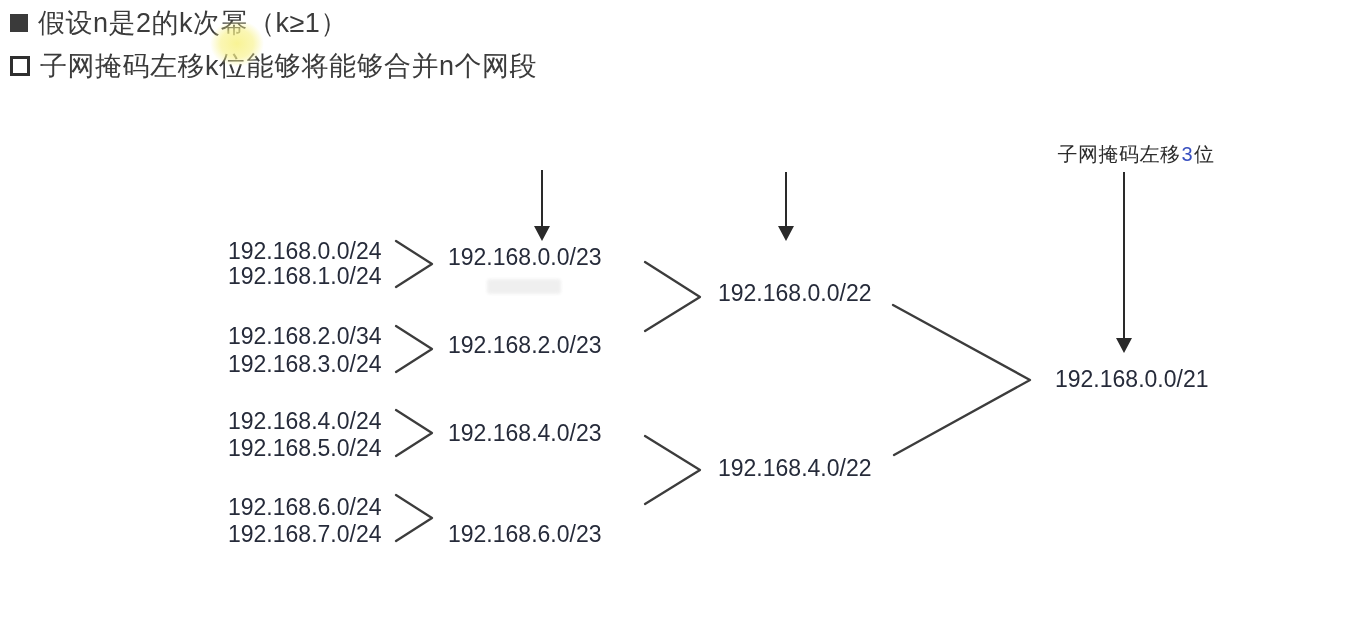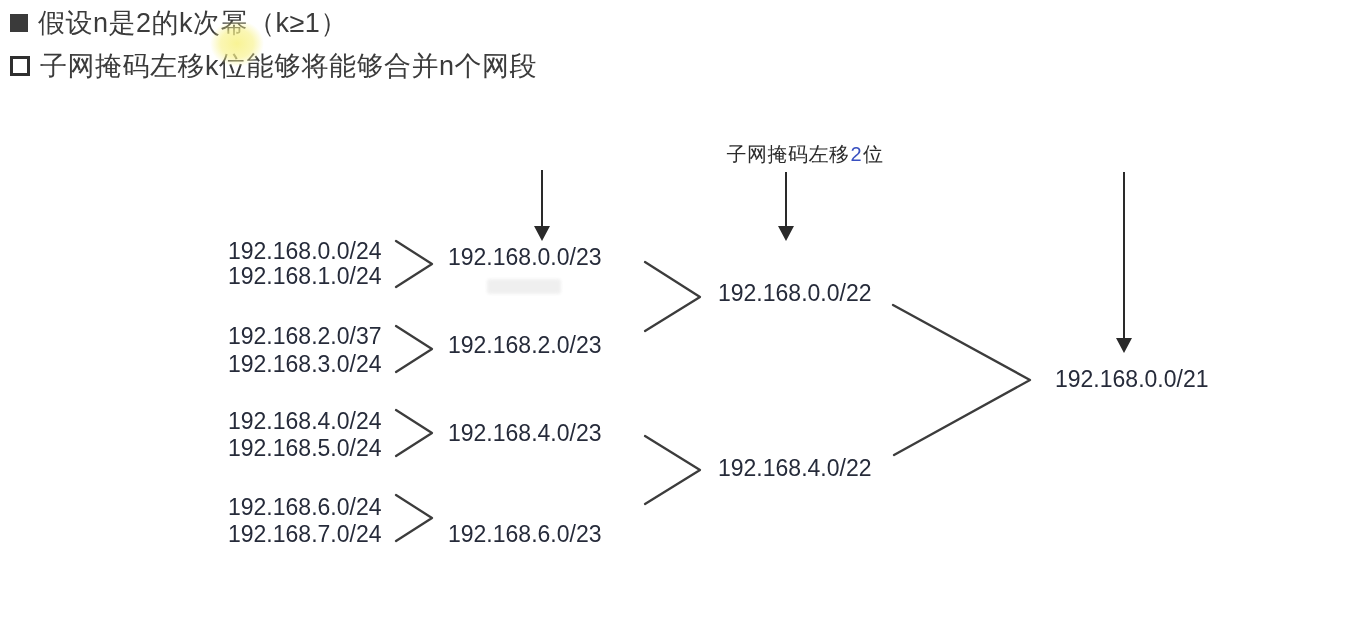--- a/index.html
+++ b/index.html
@@ -102,27 +102,27 @@
   </div>
   <div class="bullet-line l2">
     <span class="sq hollow"></span>
     <span>子网掩码左移k位能够将能够合并n个网段</span>
   </div>
 
   <div class="highlight-dot"></div>
 
   <div class="smudge"></div>
 
-  <div class="hdr" style="left:705px;">
-    <span>子网掩码左移</span><span class="num">2</span><span>位</span>
+  <div class="hdr" style="left:1036px;">
+    <span>子网掩码左移</span><span class="num">3</span><span>位</span>
   </div>
 
   <div class="ip" style="left:228px; top:240px;">192.168.0.0/24</div>
   <div class="ip" style="left:228px; top:265px;">192.168.1.0/24</div>
-  <div class="ip" style="left:228px; top:325px;">192.168.2.0/37</div>
+  <div class="ip" style="left:228px; top:325px;">192.168.2.0/34</div>
   <div class="ip" style="left:228px; top:353px;">192.168.3.0/24</div>
   <div class="ip" style="left:228px; top:410px;">192.168.4.0/24</div>
   <div class="ip" style="left:228px; top:437px;">192.168.5.0/24</div>
   <div class="ip" style="left:228px; top:496px;">192.168.6.0/24</div>
   <div class="ip" style="left:228px; top:523px;">192.168.7.0/24</div>
 
   <div class="ip" style="left:448px; top:246px;">192.168.0.0/23</div>
   <div class="ip" style="left:448px; top:334px;">192.168.2.0/23</div>
   <div class="ip" style="left:448px; top:422px;">192.168.4.0/23</div>
   <div class="ip" style="left:448px; top:507px;margin-top:16px;">192.168.6.0/23</div>

